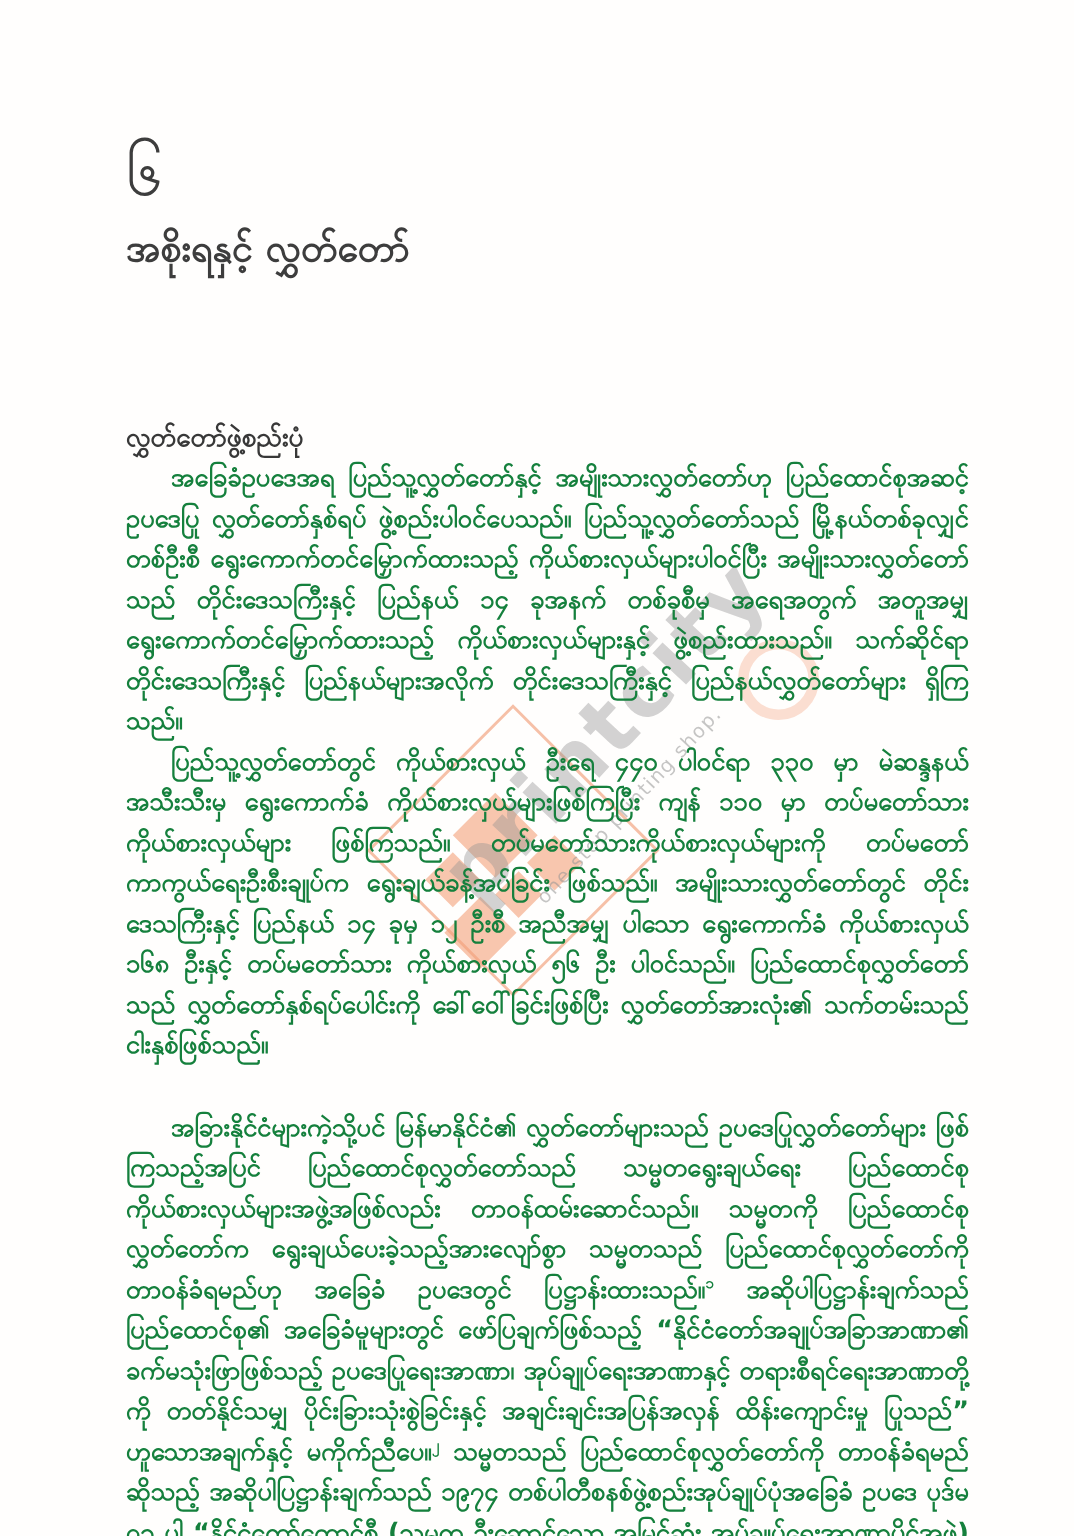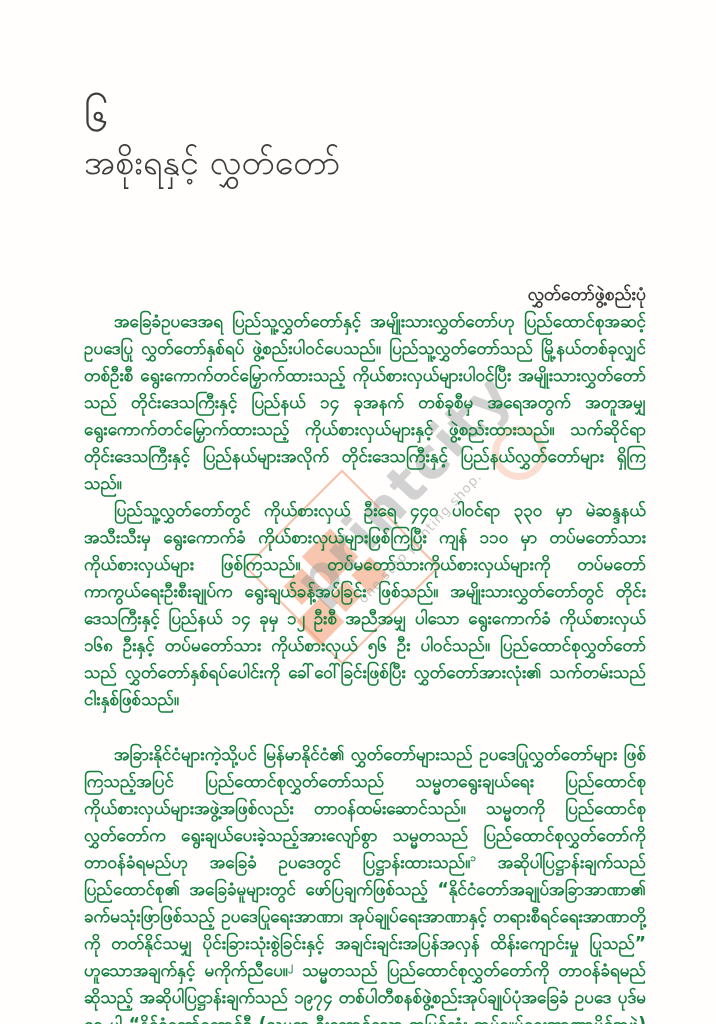--- a/index.html
+++ b/index.html
@@ -3,24 +3,24 @@
 <meta charset="utf-8">
 <style>
   html, body { margin:0; padding:0; background:#ffffff; }
   .page {
     position:relative; width:716px; height:1024px; margin:0 auto;
     background:#fffefd; overflow:hidden;
     font-family:"DejaVu Sans", sans-serif; color:#3d3d3d;
   }
   .content { position:absolute; left:84px; top:92px; width:562px; z-index:2; }
   .chapter-number { font-size:44px; line-height:1.1; font-weight:400; }
-  .chapter-title  { font-size:34px; line-height:1.3; font-weight:400; margin-top:0; }
+  .chapter-title  { font-size:25px; line-height:1.3; font-weight:700; margin-top:10px; }
   .body-block { margin-top:96px; }
   .section-heading {
-    font-size:17.5px; font-weight:700; line-height:27px; margin:0; color:#383838;text-align:right;
+    font-size:17.5px; font-weight:700; line-height:27px; margin:0; color:#383838;
   }
   .para {
     font-size:17px; line-height:27px; margin:0; text-align:justify;
     text-indent:30px; color:#15803d;font-weight:bold;
   }
   .section-2 { margin-top:28px; }
   sup.footnote-marker { font-size:10px; line-height:0; vertical-align:super; }
 
   
   .watermark { position:absolute; left:0; top:0; width:716px; height:1024px; z-index:1; pointer-events:none; }

